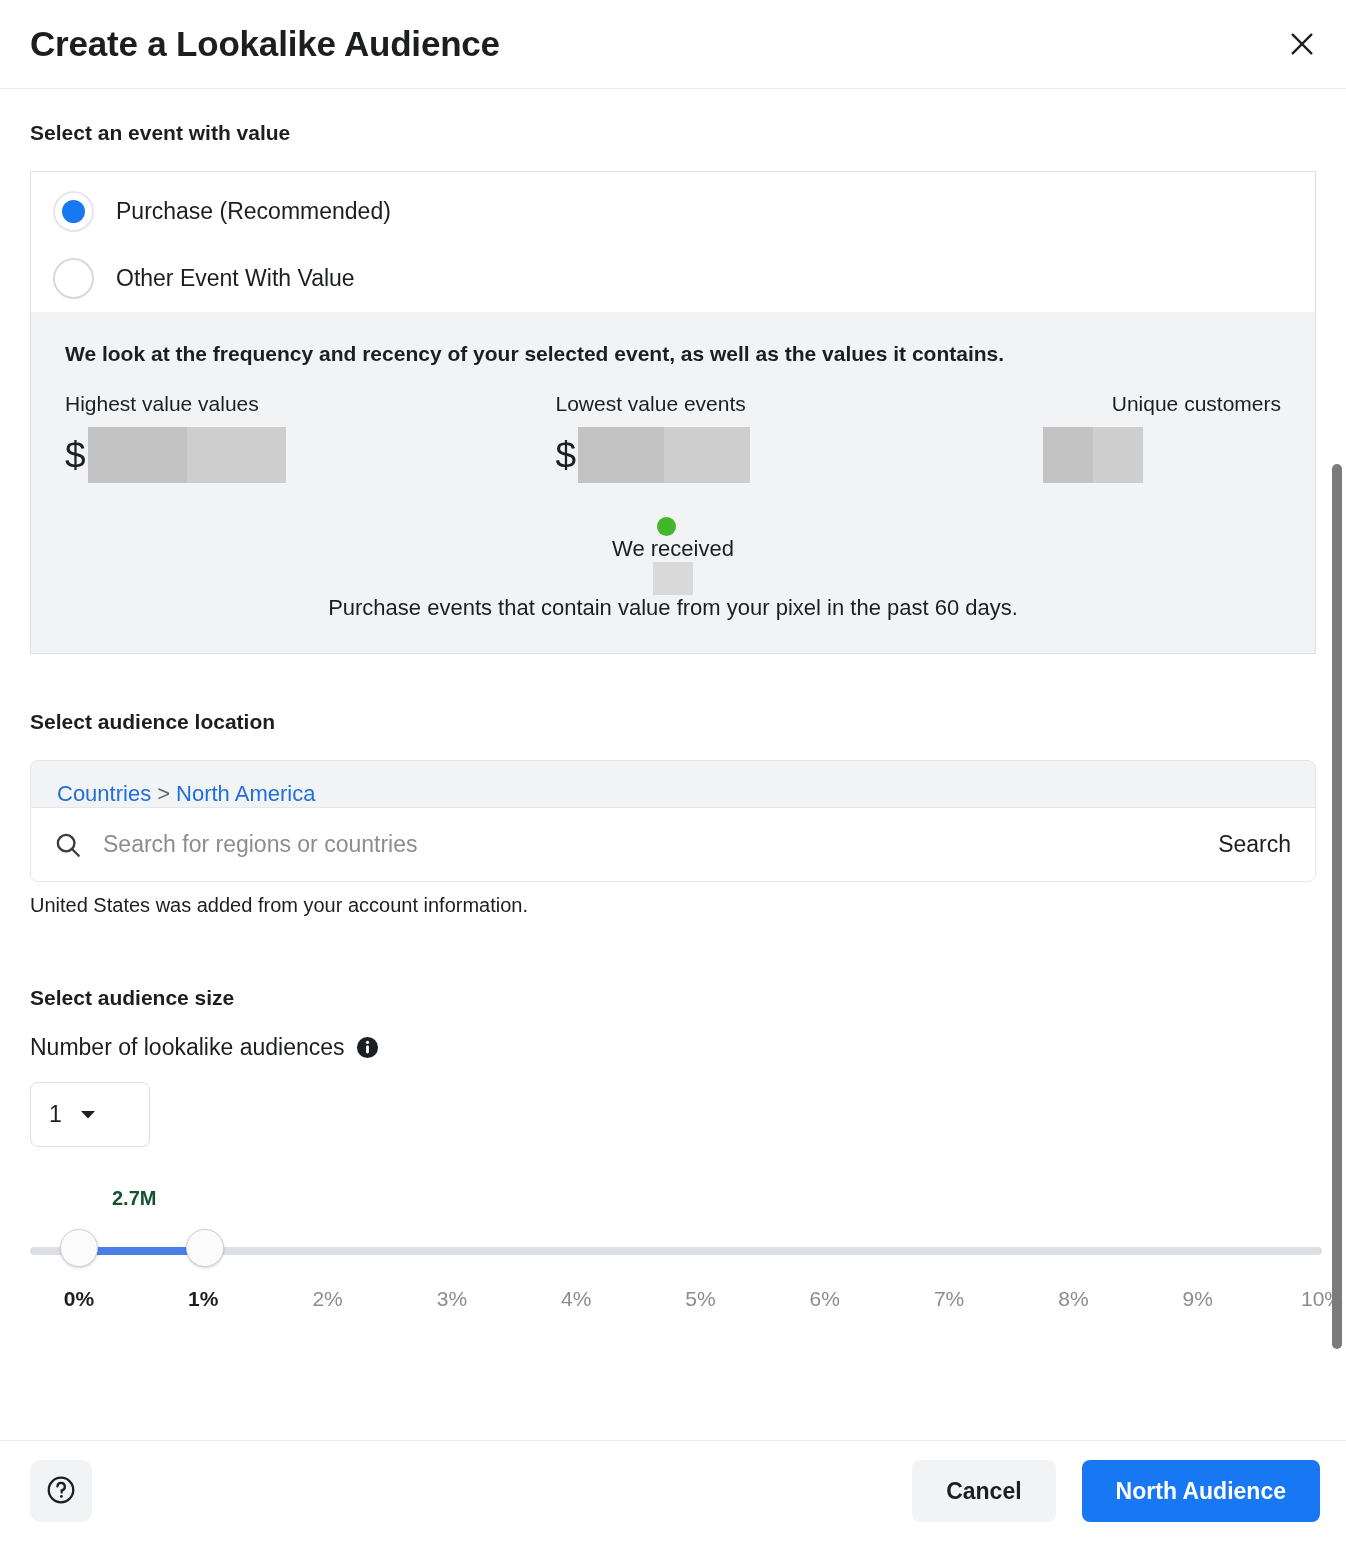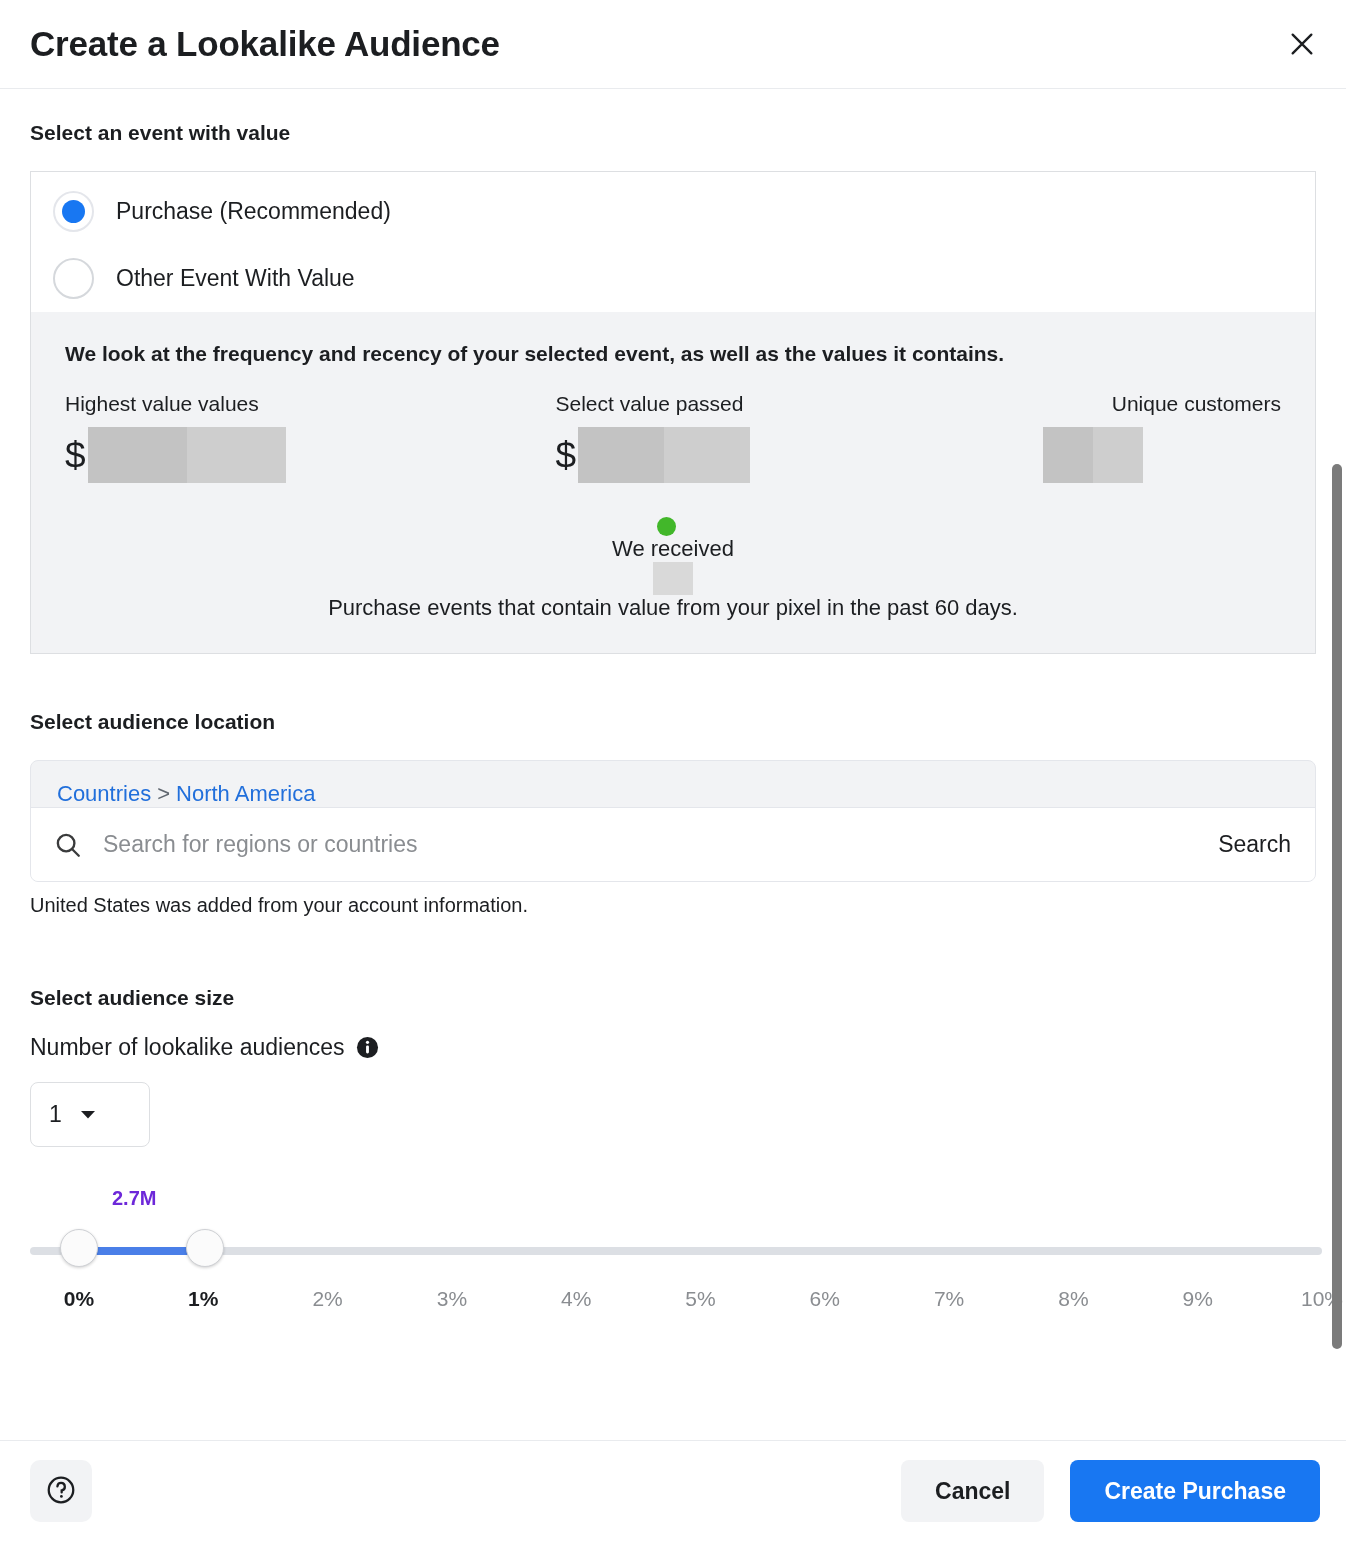--- a/index.html
+++ b/index.html
@@ -110,21 +110,21 @@
   .select-box {
     margin-top: 21px; width: 120px; height: 65px;
     border: 1px solid #dddfe2; border-radius: 8px; background:#fff;
     display:flex; align-items:center; padding: 0 18px;
     font-size: 23px; color:#1c1e21; cursor:pointer;
   }
   .select-caret { margin-left: 18px; display:flex; }
 
   
   .slider-wrap { margin-top: 40px; position: relative; height: 120px; }
-  .bubble { position:absolute; left: 82px; top: 0; font-size: 20px; font-weight: bold; color:#6d28d9; }
+  .bubble { position:absolute; left: 82px; top: 0; font-size: 20px; font-weight: bold; color:#14532d; }
   .track-area { position: absolute; top: 42px; left: 0; right: 0; height: 44px; }
   .track {
     position:absolute; top: 18px; left: 0; width: 1292px; height: 8px;
     background:#dcdfe4; border-radius: 4px;
   }
   .track-fill { position:absolute; top: 18px; left: 50px; width: 125px; height: 8px; background:#4a7fe8; border-radius: 4px; }
   .handle {
     position:absolute; top: 0; width: 38px; height: 38px; border-radius:50%;
     background:#fbfbfb; border:1px solid #cfd1d5; box-shadow: 0 1px 3px rgba(0,0,0,0.18);
     cursor: pointer;
@@ -197,21 +197,21 @@
 
           <div class="stats">
             <div class="stat c1">
               <div class="stat-label">Highest value values</div>
               <div class="stat-value">
                 <span class="dollar">$</span>
                 <span class="redact w1"></span>
               </div>
             </div>
             <div class="stat c2">
-              <div class="stat-label">Select value passed</div>
+              <div class="stat-label">Lowest value events</div>
               <div class="stat-value">
                 <span class="dollar">$</span>
                 <span class="redact w2"></span>
               </div>
             </div>
             <div class="stat c3">
               <div class="stat-label">Unique customers</div>
               <div class="stat-value">
                 <span class="redact w3"></span>
               </div>
@@ -302,16 +302,16 @@
       <span>
         <svg width="32" height="32" viewBox="0 0 24 24" aria-hidden="true">
           <circle cx="12" cy="12" r="9.2" stroke="#1c1e21" stroke-width="1.7" fill="none"></circle>
           <path d="M9.3 9.2 a2.8 2.8 0 1 1 3.2 3.1 v1.5" stroke="#1c1e21" stroke-width="1.7" fill="none" stroke-linecap="round"></path>
           <circle cx="12.3" cy="16.8" r="1.05" fill="#1c1e21"></circle>
         </svg>
       </span>
     </button>
     <div class="footer-spacer"></div>
     <button class="btn btn-cancel">Cancel</button>
-    <button class="btn btn-primary">Create Purchase</button>
+    <button class="btn btn-primary">North Audience</button>
   </div>
 
 </div>
 
 </body></html>

